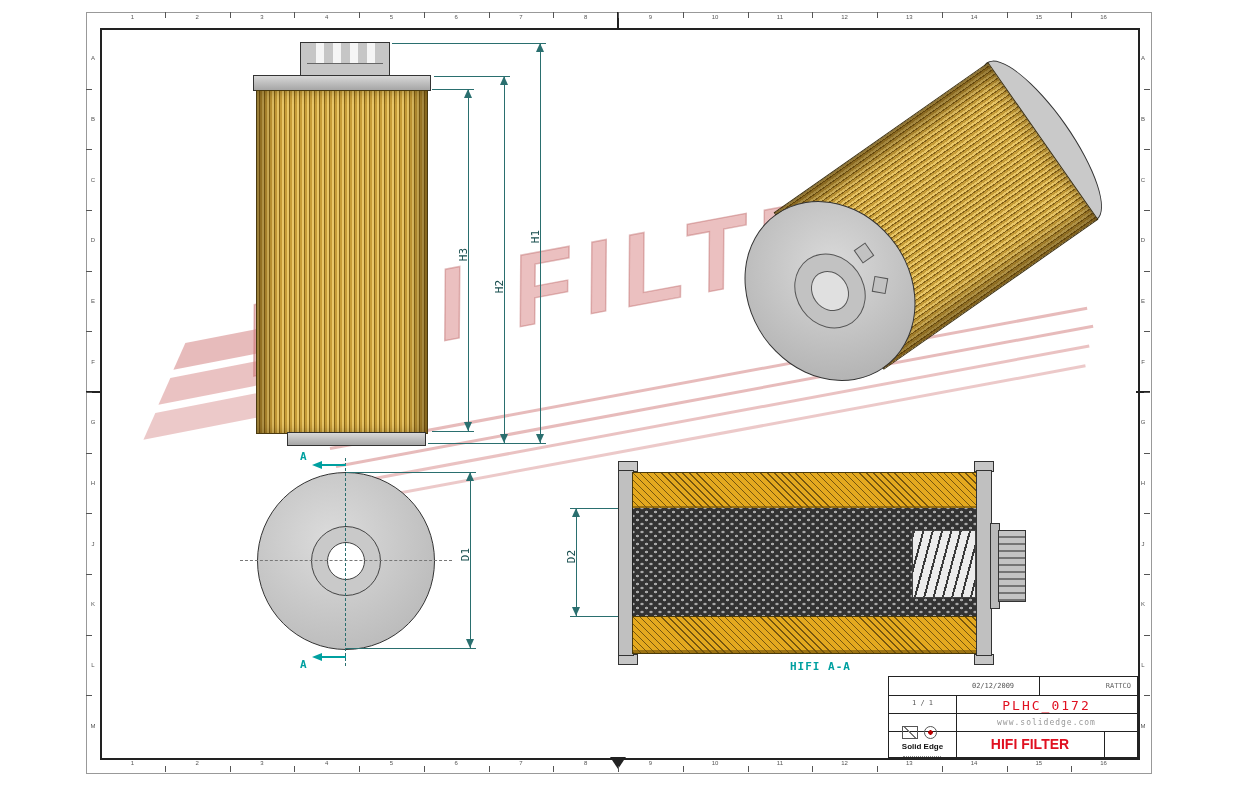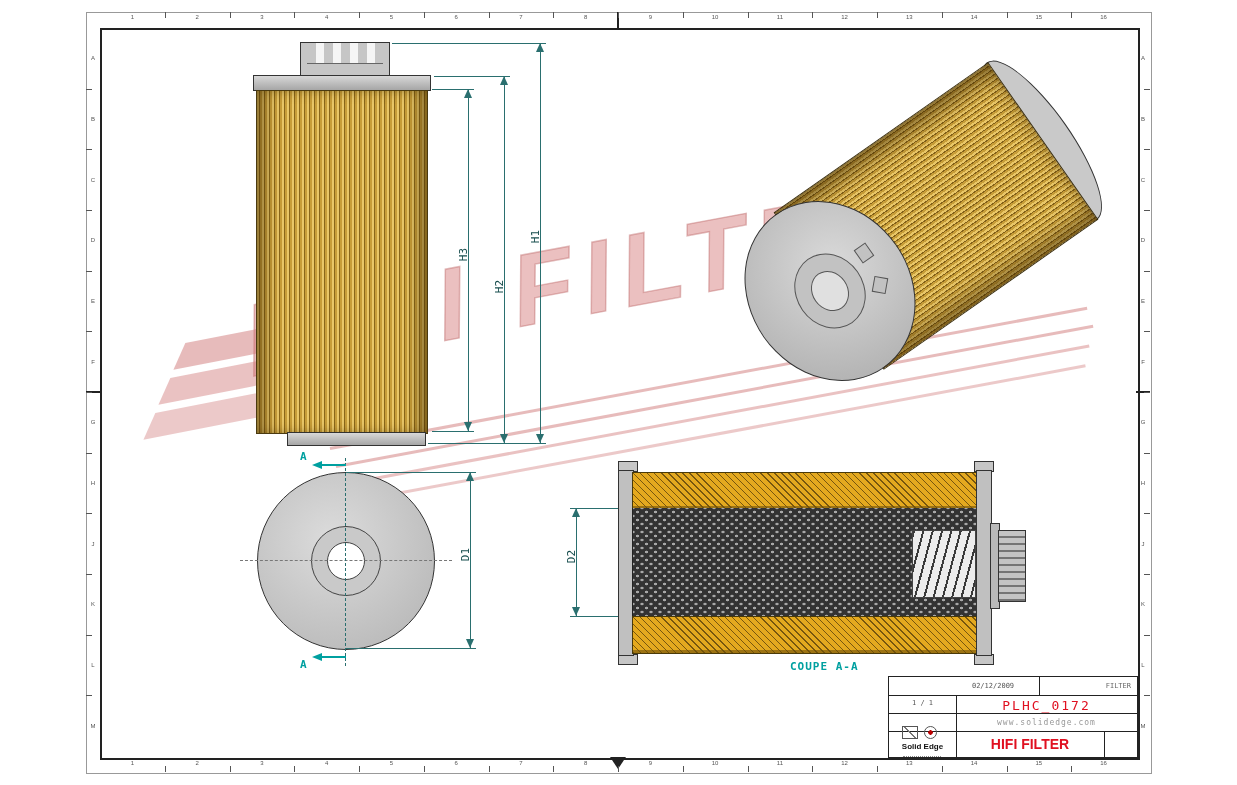--- a/index.html
+++ b/index.html
@@ -129,32 +129,32 @@
   <div class="abs" style="left:998px;top:530px;width:26px;height:70px;border:1px solid #333;z-index:4;
               background:repeating-linear-gradient(180deg,#c4c4c4 0 5px,#757575 5px 7px);"></div>
 
   <div class="ext" style="left:570px;top:508px;width:48px;height:1px;z-index:4;"></div>
   <div class="ext" style="left:570px;top:616px;width:48px;height:1px;z-index:4;"></div>
   <div class="dimline" style="left:576px;top:508px;width:1px;height:108px;z-index:4;"></div>
   <div class="arr up" style="left:572px;top:508px;z-index:4;"></div>
   <div class="arr down" style="left:572px;top:607px;z-index:4;"></div>
   <div class="dimlbl" style="left:558px;top:550px;z-index:4;">D2</div>
 
-  <div class="seclbl" style="left:790px;top:660px;letter-spacing:1px;z-index:4;">COUPE A-A</div>
+  <div class="seclbl" style="left:790px;top:660px;letter-spacing:1px;z-index:4;">HIFI A-A</div>
 
   <div class="abs" style="left:888px;top:676px;width:248px;height:80px;border:1.5px solid #222;background:#fff;z-index:8;">
     <div class="tb-line" style="left:0;top:18px;width:248px;height:1px;"></div>
     <div class="tb-line" style="left:0;top:36px;width:248px;height:1px;"></div>
     <div class="tb-line" style="left:0;top:54px;width:248px;height:1px;"></div>
     <div class="tb-line" style="left:150px;top:0;width:1px;height:18px;"></div>
     <div class="tb-line" style="left:67px;top:18px;width:1px;height:62px;"></div>
     <div class="tb-line" style="left:215px;top:54px;width:1px;height:26px;"></div>
 
     <div class="tb-txt" style="left:60px;top:5px;width:88px;text-align:center;font-size:7px;color:#555;">02/12/2009</div>
-    <div class="tb-txt" style="left:152px;top:5px;width:90px;text-align:right;font-size:7px;color:#666;">FILTER</div>
+    <div class="tb-txt" style="left:152px;top:5px;width:90px;text-align:right;font-size:7px;color:#666;">RATTCO</div>
     <div class="tb-txt" style="left:0;top:22px;width:67px;text-align:center;font-size:7px;color:#555;">1 / 1</div>
     <div class="tb-txt" style="left:67px;top:21px;width:181px;text-align:center;font-size:13px;letter-spacing:2px;color:#e01020;">PLHC_0172</div>
     <div class="tb-txt" style="left:67px;top:41px;width:181px;text-align:center;font-size:8px;color:#999;letter-spacing:1px;">www.solidedge.com</div>
     <div class="tb-txt" style="left:67px;top:59px;width:148px;text-align:center;font-size:14px;font-weight:bold;color:#e01020;
                 font-family:'Liberation Sans',sans-serif;">HIFI FILTER</div>
 
     <div class="abs" style="left:0;top:44px;width:67px;height:46px;">
       <div style="position:absolute;left:13px;top:5px;width:14px;height:11px;border:1px solid #555;
                   background:linear-gradient(45deg,transparent 46%,#777 46%,#777 54%,transparent 54%);"></div>
       <div style="position:absolute;left:35px;top:5px;width:11px;height:11px;border:1px solid #555;border-radius:50%;

